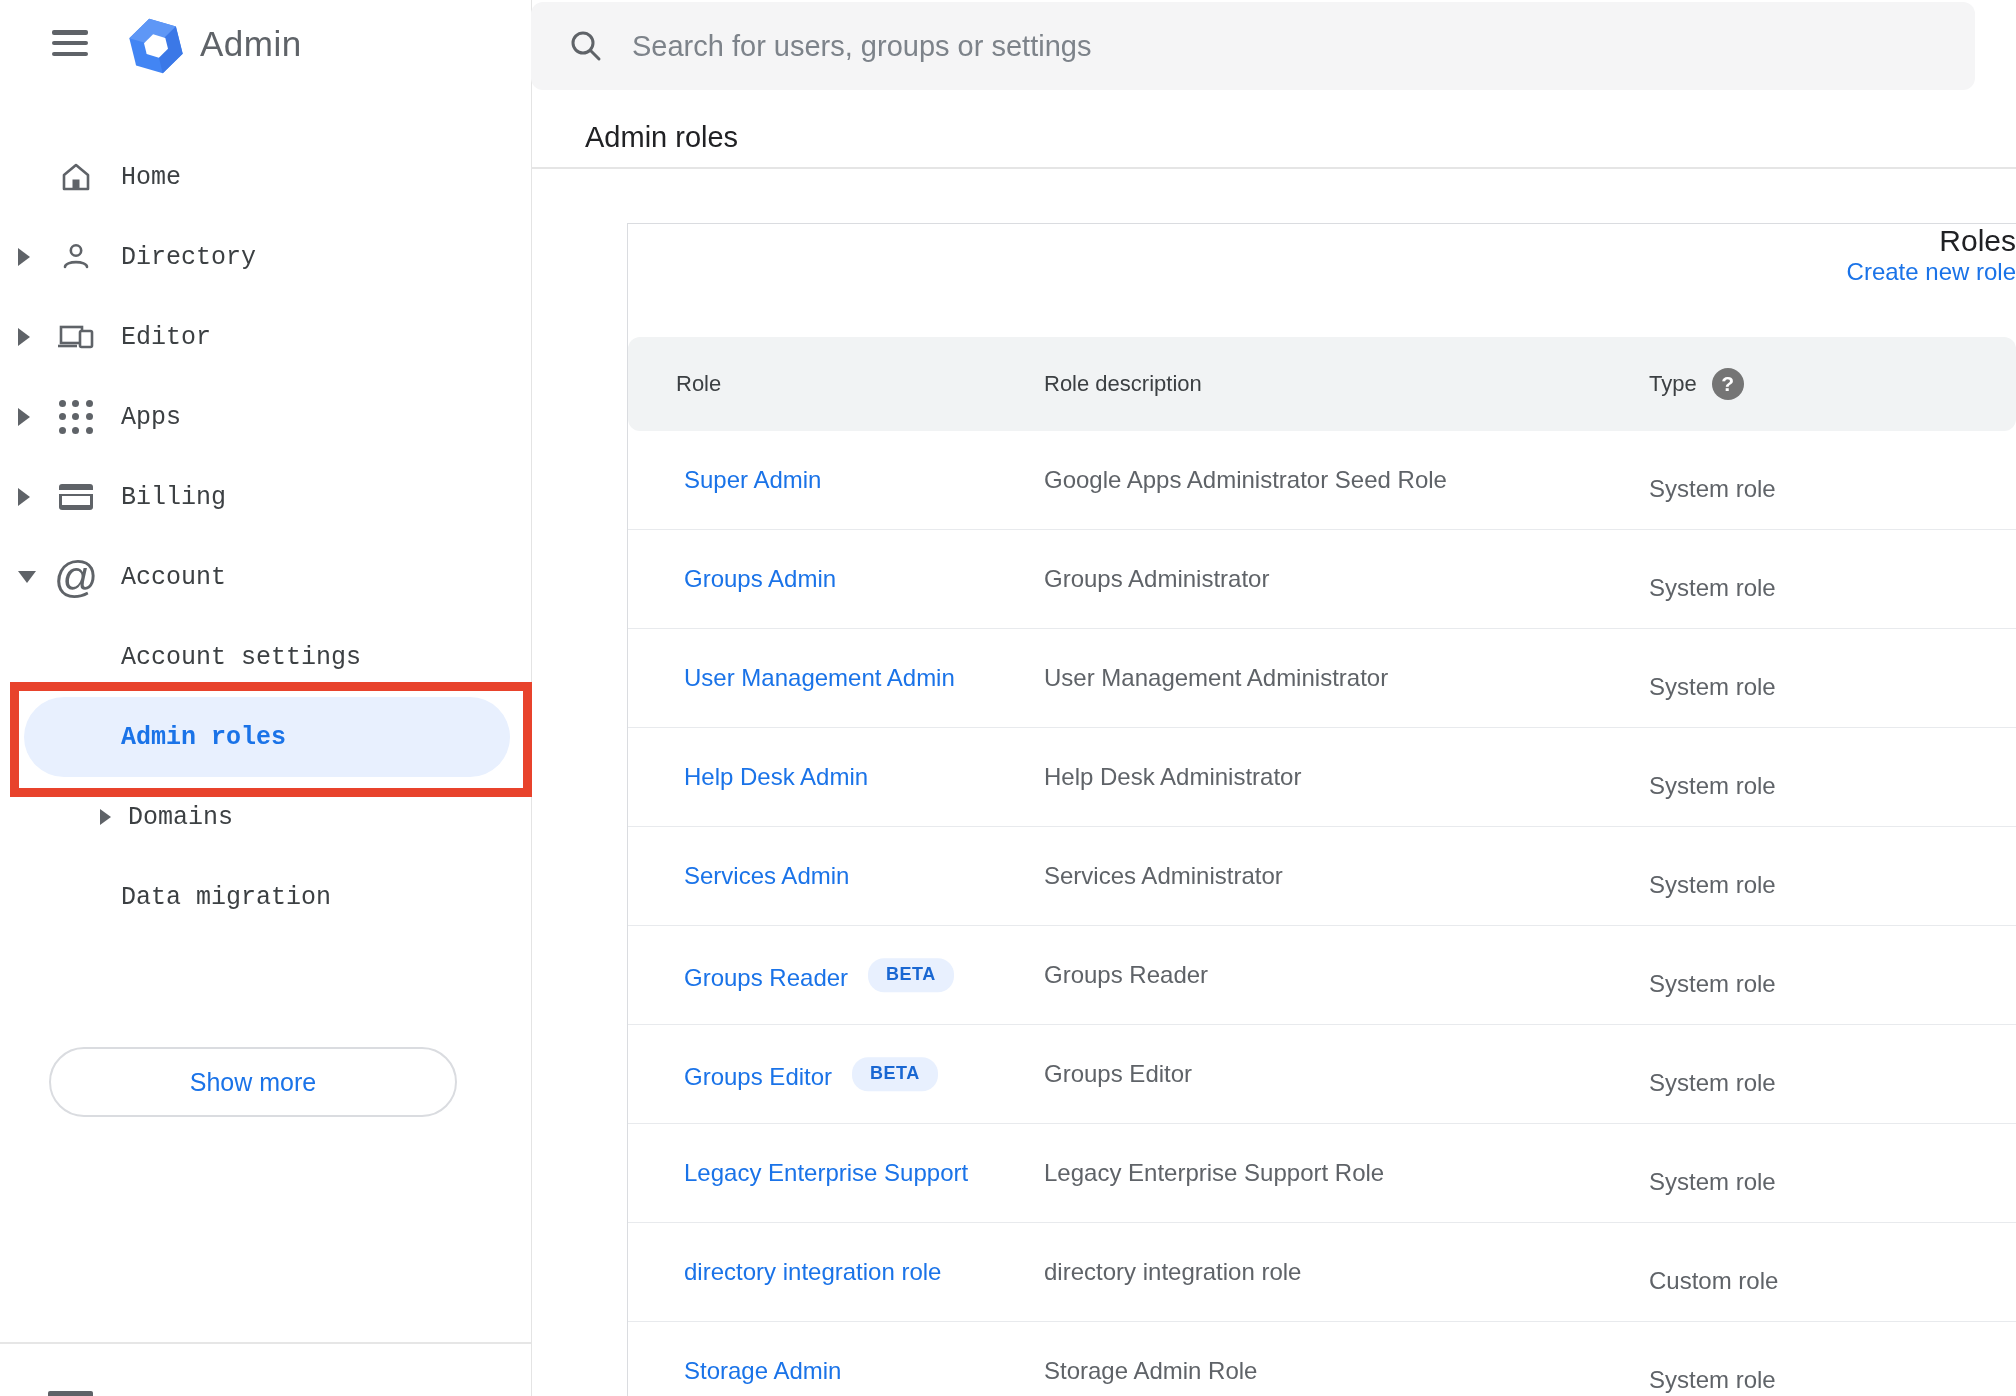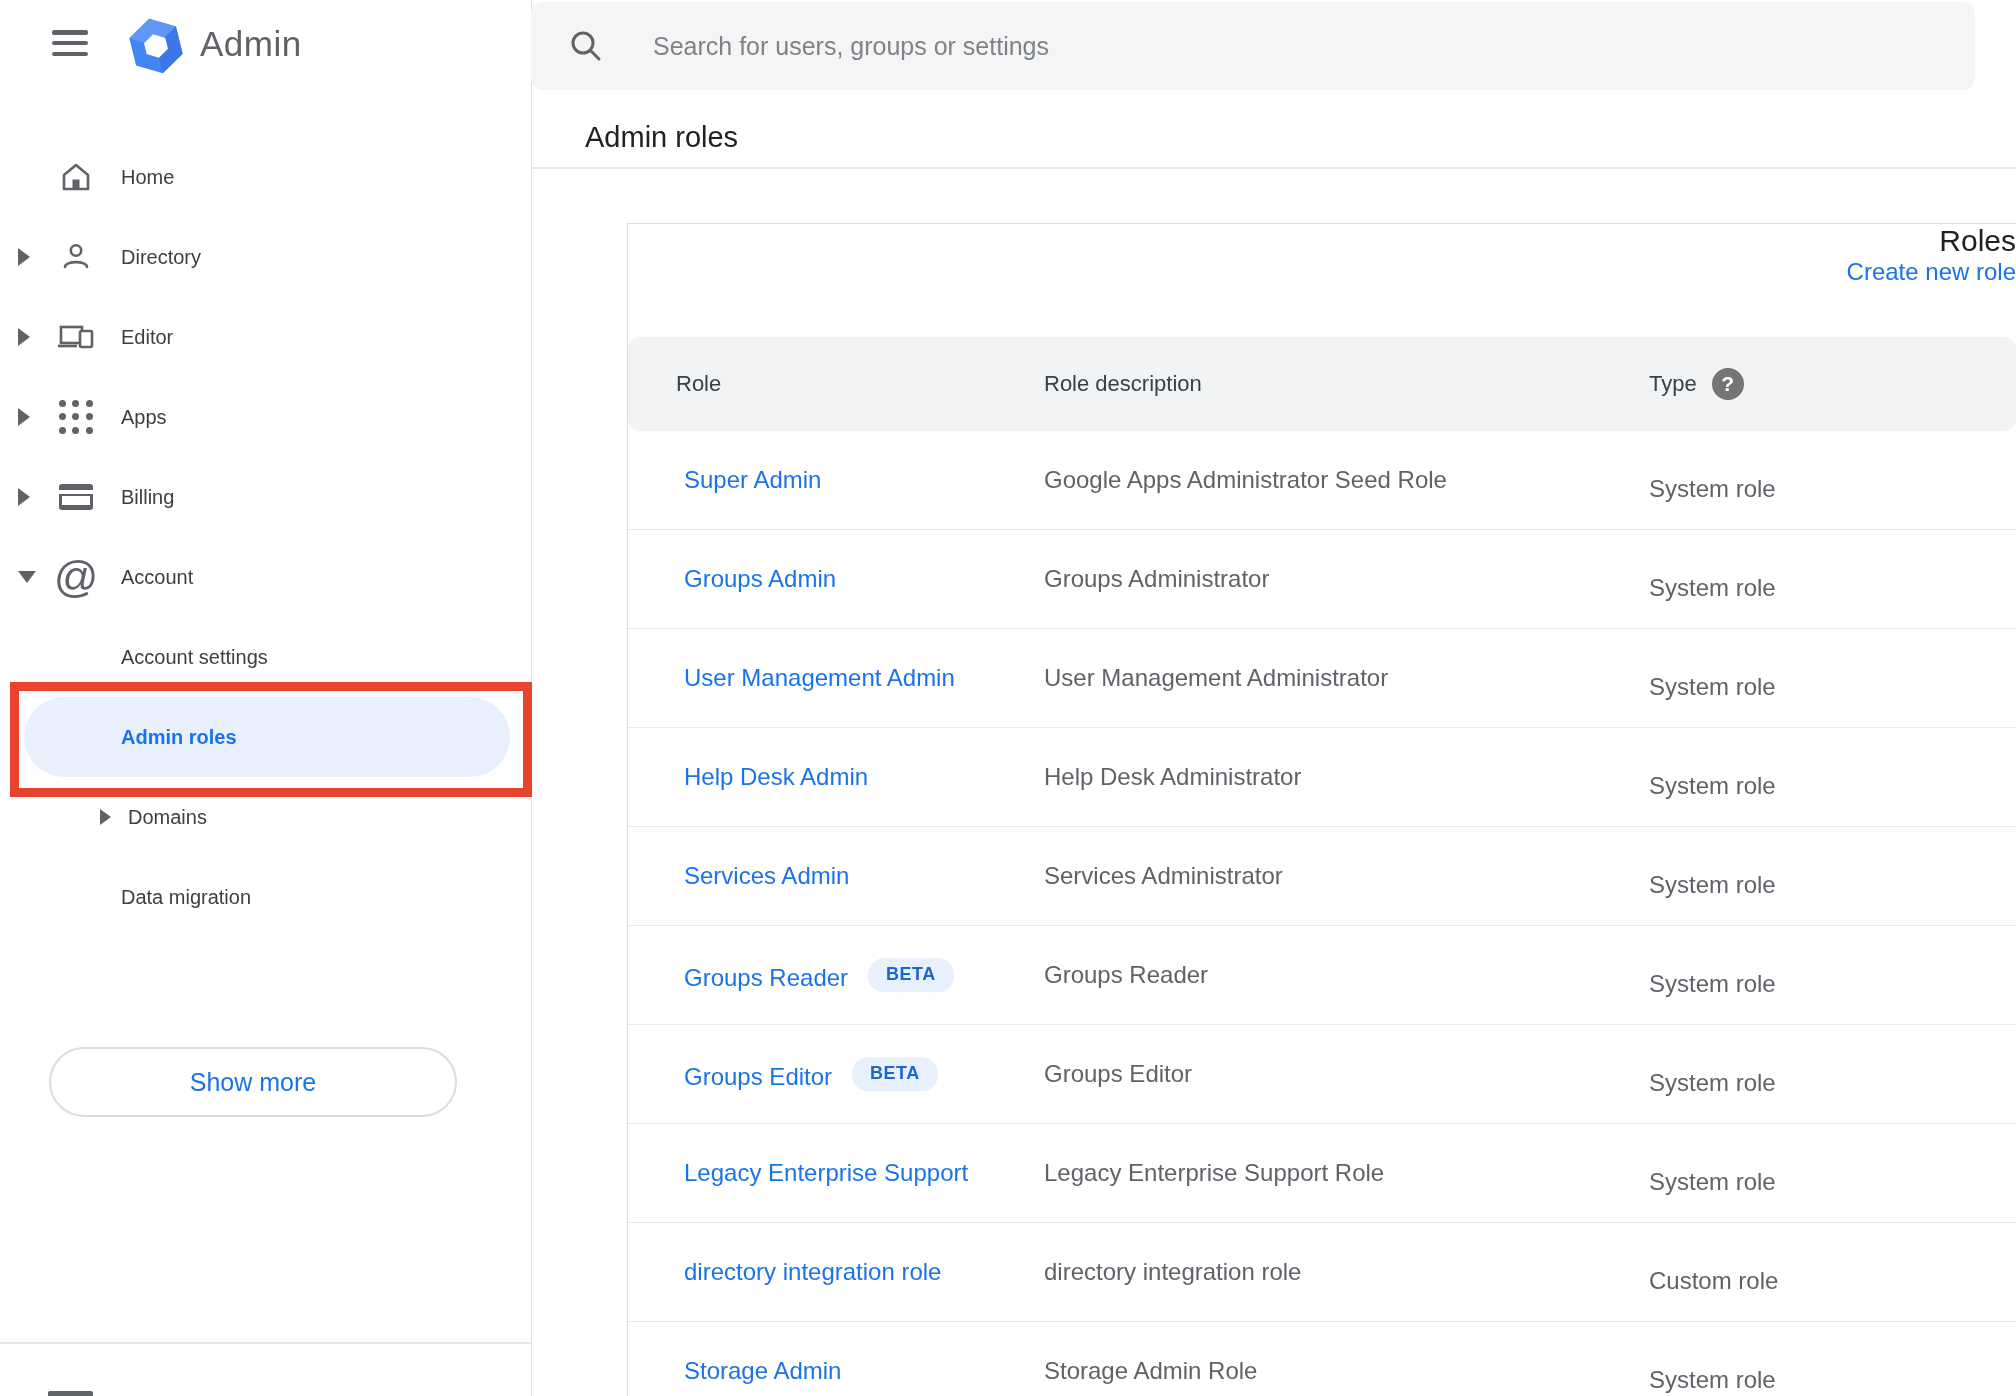--- a/index.html
+++ b/index.html
@@ -14,36 +14,36 @@
   .hamburger span{display:block;width:36px;height:4.5px;background:#5f6368;border-radius:2px;}
   .logo{position:absolute;left:128px;top:17px;width:56px;height:58px;}
   .app-name{position:absolute;left:200px;top:24px;font-size:35px;color:#5f6368;letter-spacing:.5px;}
   .nav{position:absolute;left:0;top:137px;width:531px;}
   .item{position:relative;height:80px;cursor:pointer;}
   .item .arrow{position:absolute;left:18px;top:50%;transform:translateY(-50%);}
   .sub-arrow{position:absolute;left:100px;top:50%;transform:translateY(-50%);}
   .tri-right{width:0;height:0;border-top:9px solid transparent;border-bottom:9px solid transparent;border-left:12px solid #5f6368;}
   .tri-down{width:0;height:0;border-left:9px solid transparent;border-right:9px solid transparent;border-top:12px solid #5f6368;}
   .item .nicon{position:absolute;left:55px;top:50%;transform:translateY(-50%);width:42px;display:flex;justify-content:center;align-items:center;}
-  .item .label{position:absolute;left:121px;top:50%;transform:translateY(-50%);font-size:20px;color:#3c4043;white-space:nowrap;}
+  .item .label{position:absolute;left:121px;top:50%;transform:translateY(-50%);font-size:25px;color:#3c4043;white-space:nowrap;font-family:Liberation Mono, monospace;}
   .at-glyph{font-size:44px;color:#5f6368;line-height:1;}
   .dots{width:34px;height:34px;display:grid;grid-template-columns:repeat(3,1fr);gap:6px;justify-items:center;align-items:center;}
   .dots i{width:7px;height:7px;border-radius:50%;background:#5f6368;}
   .pill{position:absolute;left:24px;top:0;width:486px;height:80px;border-radius:40px;background:#e8f0fe;}
   .item.selected .label{color:#1a73e8;font-weight:bold;}
   .show-more{position:absolute;left:49px;top:1047px;width:408px;height:70px;border:2px solid #dadce0;border-radius:35px;
     display:flex;align-items:center;justify-content:center;font-size:25px;font-weight:500;color:#1a73e8;background:#fff;cursor:pointer;box-sizing:border-box;}
   .sidebar-bottom-divider{position:absolute;left:0;top:1342px;width:531px;height:2px;background:#e6e6e6;}
   .partial-icon{position:absolute;left:48px;top:1391px;width:45px;height:5px;background:#5f6368;border-radius:2px 2px 0 0;}
   
   .annotation{position:absolute;left:10px;top:682px;width:522px;height:115px;border:9px solid #e8432c;box-sizing:border-box;z-index:60;pointer-events:none;}
   
   .search-bar{position:absolute;left:531px;top:2px;width:1444px;height:88px;background:#f5f5f6;border-radius:12px;display:flex;align-items:center;cursor:text;}
   .search-bar svg{margin-left:37px;flex:0 0 auto;}
-  .search-ph{margin-left:49px;font-size:25px;color:#7d838a;white-space:nowrap;}
+  .search-ph{margin-left:28px;font-size:29px;color:#7d838a;white-space:nowrap;}
   
   .page-title{position:absolute;left:585px;top:121px;font-size:29px;color:#202124;}
   .title-divider{position:absolute;left:531px;top:167px;width:1485px;height:2px;background:#e5e5e5;}
   
   .card{position:absolute;left:627px;top:223px;width:1389px;height:1200px;background:#fff;border-left:1px solid #dadce0;border-top:1px solid #dadce0;box-sizing:border-box;}
   .card-header{height:113px;display:flex;align-items:flex-end;flex-direction:column;}
   .card-title{margin-left:49px;font-size:30px;font-weight:500;color:#202124;}
   .create-link{margin-left:80px;font-size:24px;color:#1a73e8;cursor:pointer;text-decoration:none;}
   .thead{height:94px;background:#f1f3f4;position:relative;border-radius:12px;}
   .th{position:absolute;top:50%;transform:translateY(-50%);font-size:22px;font-weight:500;color:#3c4043;white-space:nowrap;}

